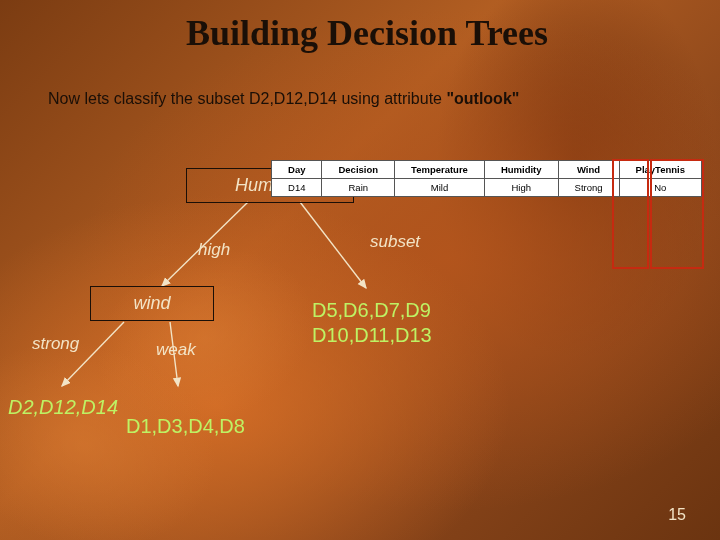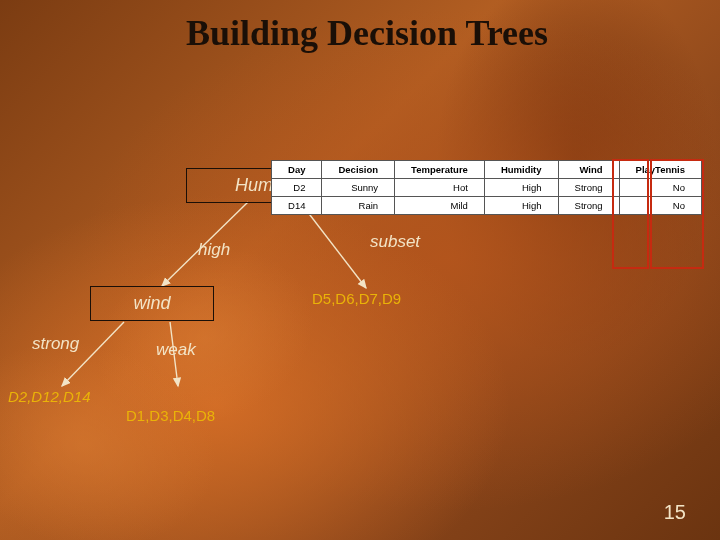--- a/index.html
+++ b/index.html
@@ -57,102 +57,99 @@
     box-sizing: border-box;
   }
   .label {
     position: absolute;
     font-style: italic;
     font-size: 17px;
     color: #f3e4c6;
   }
   .leaf {
     position: absolute;
-    font-size: 15px;
-    color: #eab308;
+    font-size: 20px;
+    color: #bef264;
+    margin-top: 8px;
   }
   svg.arrows { position: absolute; top:0; left:0; width:720px; height:540px; pointer-events:none; z-index:1; }
   .table {
     position: absolute;
     top: 160px; right: 18px;
     width: 250px;
     background: #fff;
     color: #000;
     font-size: 9.5px;
     border-collapse: collapse;
   }
   .table th, .table td {
     border: 1px solid #555;
     padding: 3px 16px;
-    text-align: right;
+    text-align: center;
   }
   .pagenum {
     position: absolute;
     bottom: 16px; right: 34px;
-    font-size: 20px;
+    font-size: 16px;
     color: #f3e4c6;
   }
   .red-boxes {
     position: absolute;
     border: 2px solid #c62a10;
   }
 </style>
 </head>
 <body>
 
 <div class="bg-abstract"></div>
 <div class="bg-leaf" style="left:60px; top:220px;"></div>
 <div class="bg-leaf" style="left:-70px; top:330px; transform:rotate(14deg) scale(1.2);"></div>
 
 <div class="content">
 
   <div class="title">Building Decision Trees</div>
 
+  <div class="subtitle">
+    <span>Now  lets classify the  subset D2,D12,D14 using attribute </span><b>"outlook"</b>
+  </div>
 
   <div class="node" style="left:186px; top:168px; width:168px;">
     <span>Humidity</span>
   </div>
 
   <div class="label" style="left:198px; top:240px;">high</div>
   <div class="label" style="left:370px; top:232px;">subset</div>
 
   <div class="node" style="left:90px; top:286px; width:124px;">
     <span>wind</span>
   </div>
 
   <div class="label" style="left:32px; top:334px;">strong</div>
   <div class="label" style="left:156px; top:340px;">weak</div>
 
   <div class="leaf" style="left:8px; top:388px;font-style:italic;">D2,D12,D14</div>
   <div class="leaf" style="left:126px; top:407px;">D1,D3,D4,D8</div>
 
   <div class="leaf" style="left:312px; top:290px; line-height:1.25;">
     <div>D5,D6,D7,D9</div>
+    <div>D10,D11,D13</div>
   </div>
 
   <table class="table">
     <thead>
       <tr>
         <th>Day</th>
         <th>Decision</th>
         <th>Temperature</th>
         <th>Humidity</th>
         <th>Wind</th>
         <th>PlayTennis</th>
       </tr>
     </thead>
     <tbody>
-      <tr>
-        <td>D2</td>
-        <td>Sunny</td>
-        <td>Hot</td>
-        <td>High</td>
-        <td>Strong</td>
-        <td>No</td>
-      </tr>
       <tr>
         <td>D14</td>
         <td>Rain</td>
         <td>Mild</td>
         <td>High</td>
         <td>Strong</td>
         <td>No</td>
       </tr>
     </tbody>
   </table>

